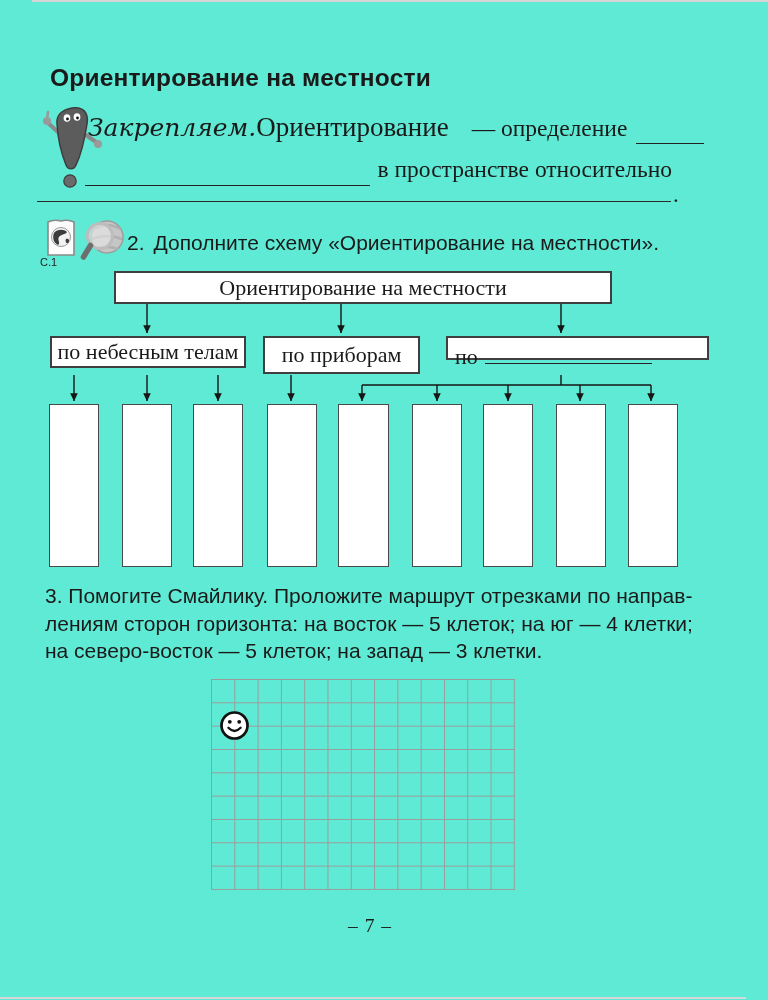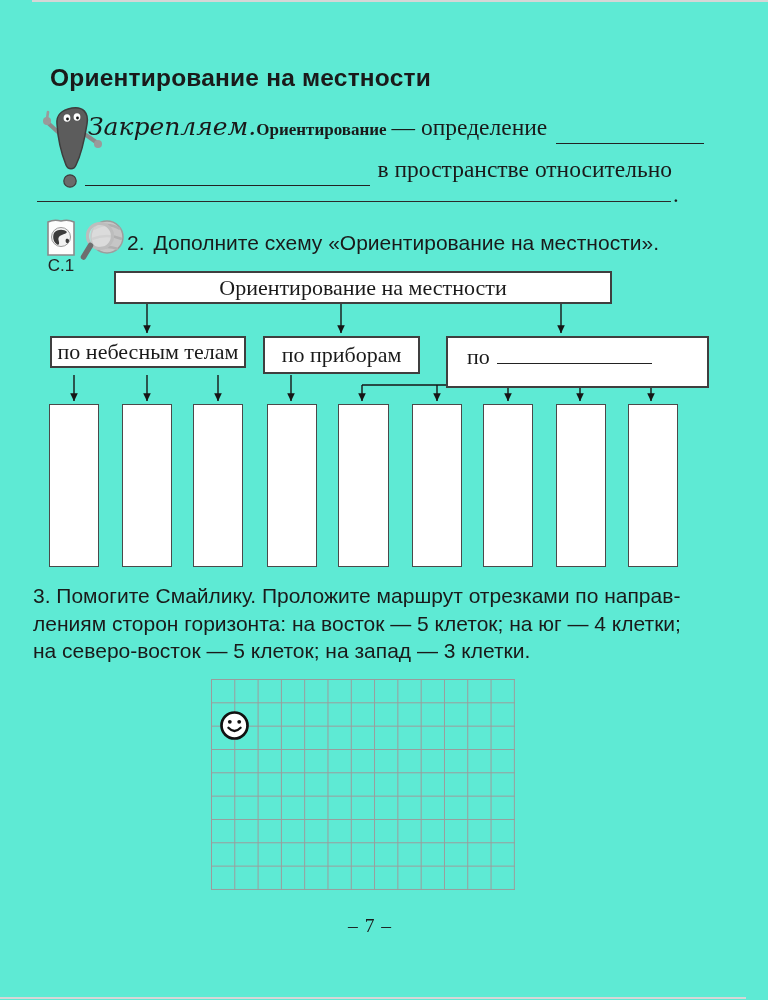--- a/index.html
+++ b/index.html
@@ -5,45 +5,45 @@
   html,body{margin:0;padding:0;background:#ffffff;}
   .page{position:relative;width:768px;height:1000px;background:#5eead4;overflow:hidden;
         font-family:"Liberation Sans",sans-serif;color:#1a1a1a;}
   .abs{position:absolute;}
   .edge{background:#d6d6d6;}
   
   .title{left:50px;top:64px;font-size:24.5px;font-weight:bold;letter-spacing:.2px;}
   
   .r-line1{left:88px;top:112px;right:64px;height:36px;display:flex;align-items:baseline;}
   .r-lead{font-family:"DejaVu Serif",serif;font-style:italic;font-size:25px;}
-  .r-term{font-family:"Liberation Serif",serif;font-weight:bold;font-size:17px;margin-right:5px;}
+  .r-term{font-family:"Liberation Serif",serif;font-weight:normal;font-size:27px;margin-right:23px;}
   .r-def{font-family:"Liberation Serif",serif;font-size:23.5px;margin-right:9px;}
   .blank{border-bottom:1.7px solid #222;}
   .r-line1 .blank{flex:1;align-self:flex-end;margin-bottom:4px;}
   .r-line2{left:85px;top:156px;right:96px;height:34px;display:flex;align-items:baseline;text-align:right;}
   .r-line2 .blank{flex:1;align-self:flex-end;margin-bottom:4px;}
   .r-line2 .txt{font-family:"Liberation Serif",serif;font-size:23.5px;white-space:nowrap;margin-left:8px;}
   .r-rule{left:37px;top:172px;width:634px;height:29px;border-bottom:1.7px solid #2a2a2a;}
   .r-period{left:673px;top:182px;font-family:"Liberation Serif",serif;font-size:23px;}
   
   .t2-row{left:127px;top:231px;display:flex;gap:9px;font-size:21px;white-space:nowrap;}
-  .src-label{left:40px;top:256px;width:42px;text-align:center;font-size:17px;color:#222;}
+  .src-label{left:40px;top:256px;width:42px;text-align:left;font-size:11px;color:#222;}
   
   .sbox{box-sizing:border-box;border:2px solid #3f3f3f;background:#fff;position:absolute;
         font-family:"Liberation Serif",serif;font-size:22px;display:flex;align-items:center;justify-content:center;}
   .sbox.empty{border-width:1.7px;border-color:#4a4a4a;}
   .root-box{left:114px;top:271px;width:498px;height:33px;}
   .boxA{left:50px;top:336px;width:196px;height:32px;}
   .boxB{left:263px;top:336px;width:157px;height:38px;}
-  .boxC{left:446px;top:336px;width:263px;height:52px;justify-content:flex-start;padding-left:19px;align-items:baseline;padding-top:6px;}
+  .boxC{left:446px;top:336px;width:263px;height:24px;justify-content:flex-start;padding-left:7px;align-items:baseline;padding-top:6px;}
   .boxC .blank{flex:1;margin:0 55px 9px 7px;border-bottom-width:1.5px;}
   .ebox{top:404px;height:163px;}
   .arrows{left:0;top:0;width:768px;height:600px;pointer-events:none;}
   
-  .t3{left:33px;top:582px;font-size:21px;line-height:27.6px;white-space:nowrap;}
+  .t3{left:45px;top:582px;font-size:21px;line-height:27.6px;white-space:nowrap;}
   
   .route-grid{left:211px;top:679px;width:304px;height:211px;
     background-image:linear-gradient(to right,#9b9b9b 1.2px,transparent 1.2px),
                      linear-gradient(to bottom,#9b9b9b 1.2px,transparent 1.2px);
     background-size:23.308px 100%,100% 23.33px;}
   .smiley{position:absolute;left:8px;top:31px;}
   .page-num{left:0;top:915px;width:740px;text-align:center;font-family:"Liberation Serif",serif;font-size:19.5px;letter-spacing:1px;}
 </style>
 </head>
 <body>

